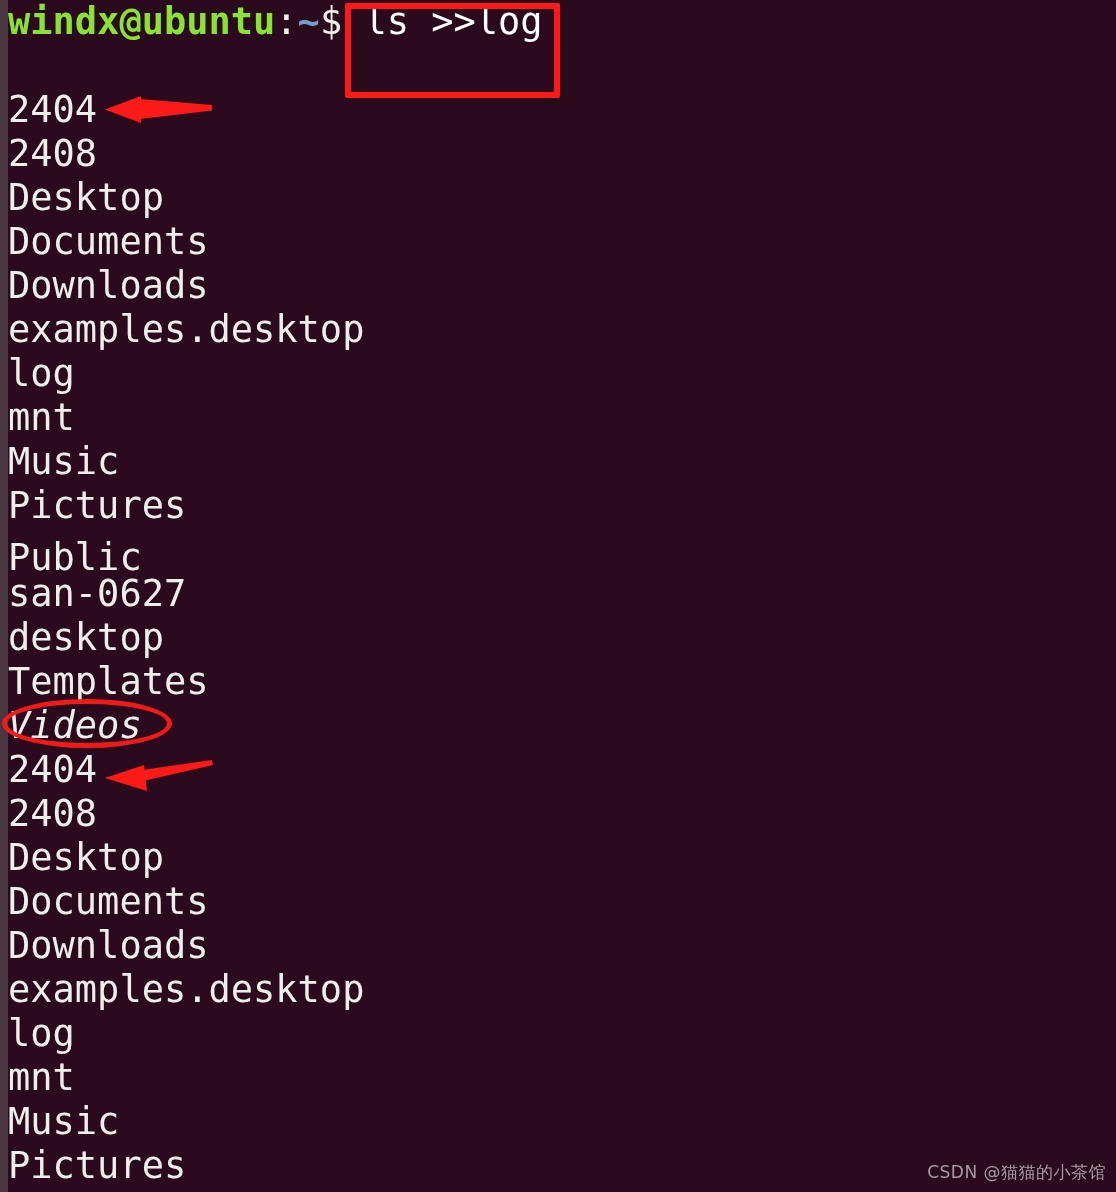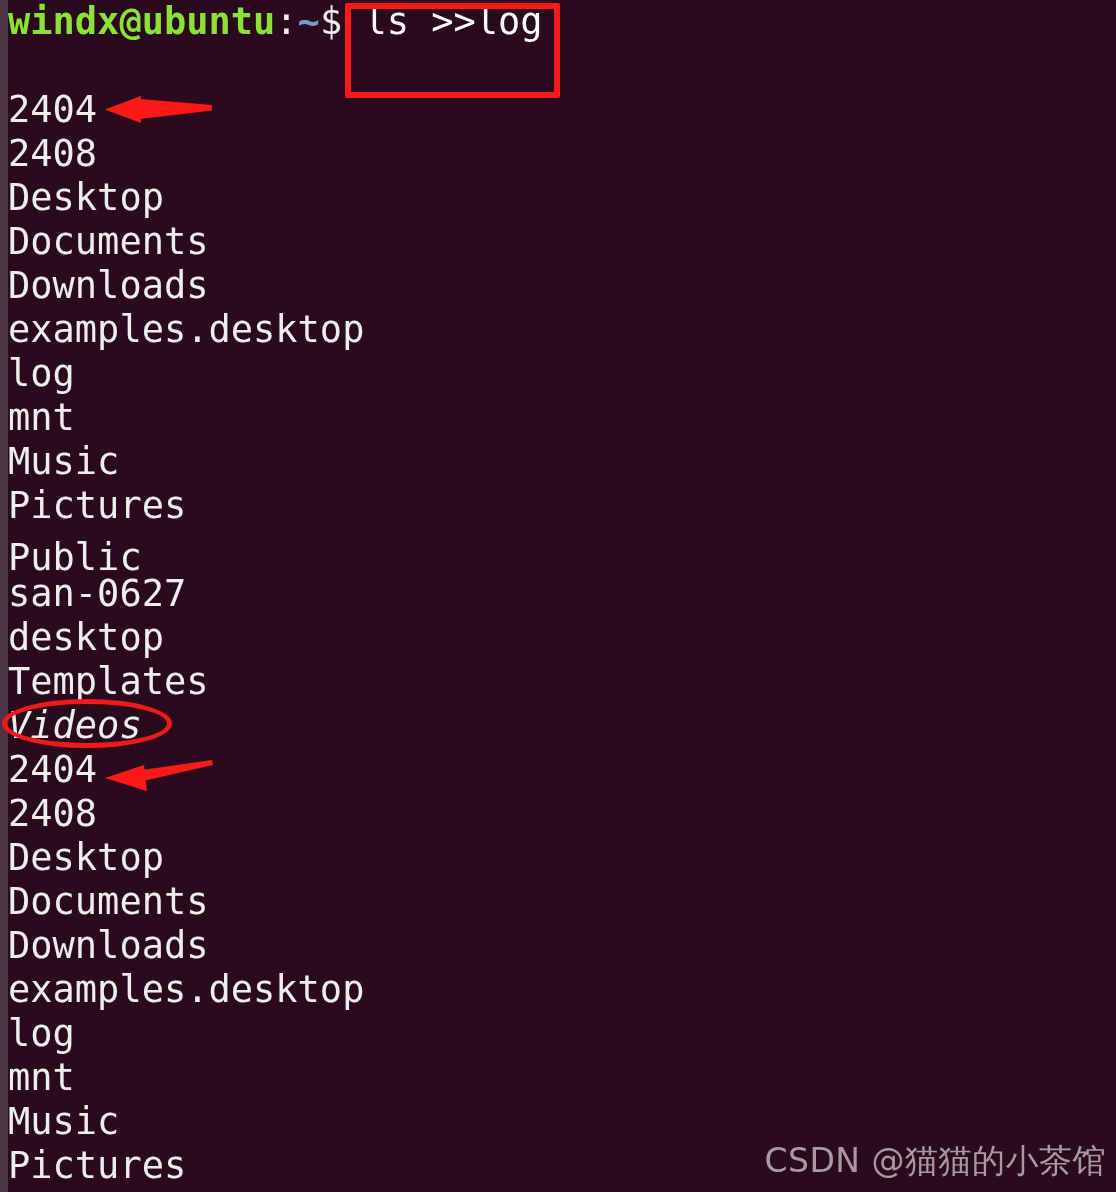--- a/index.html
+++ b/index.html
@@ -69,21 +69,21 @@
   .anno-svg {
     position: absolute;
     overflow: visible;
   }
   
   #watermark {
     position: absolute;
     right: 10px;
     bottom: 8px;
     font-family: "DejaVu Sans", sans-serif;
-    font-size: 33px;
+    font-size: 17px;
     color: #a79aa2;
     white-space: pre;
     letter-spacing: 0.5px;
   }
 </style>
 </head>
 <body>
 
 <div id="screen">
 

